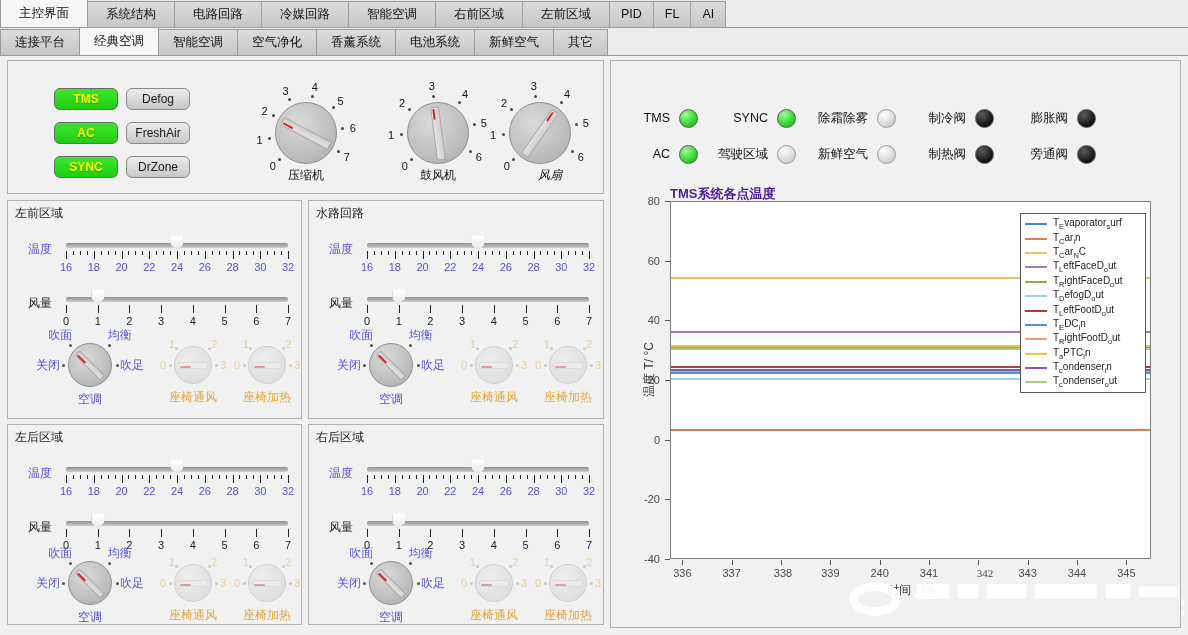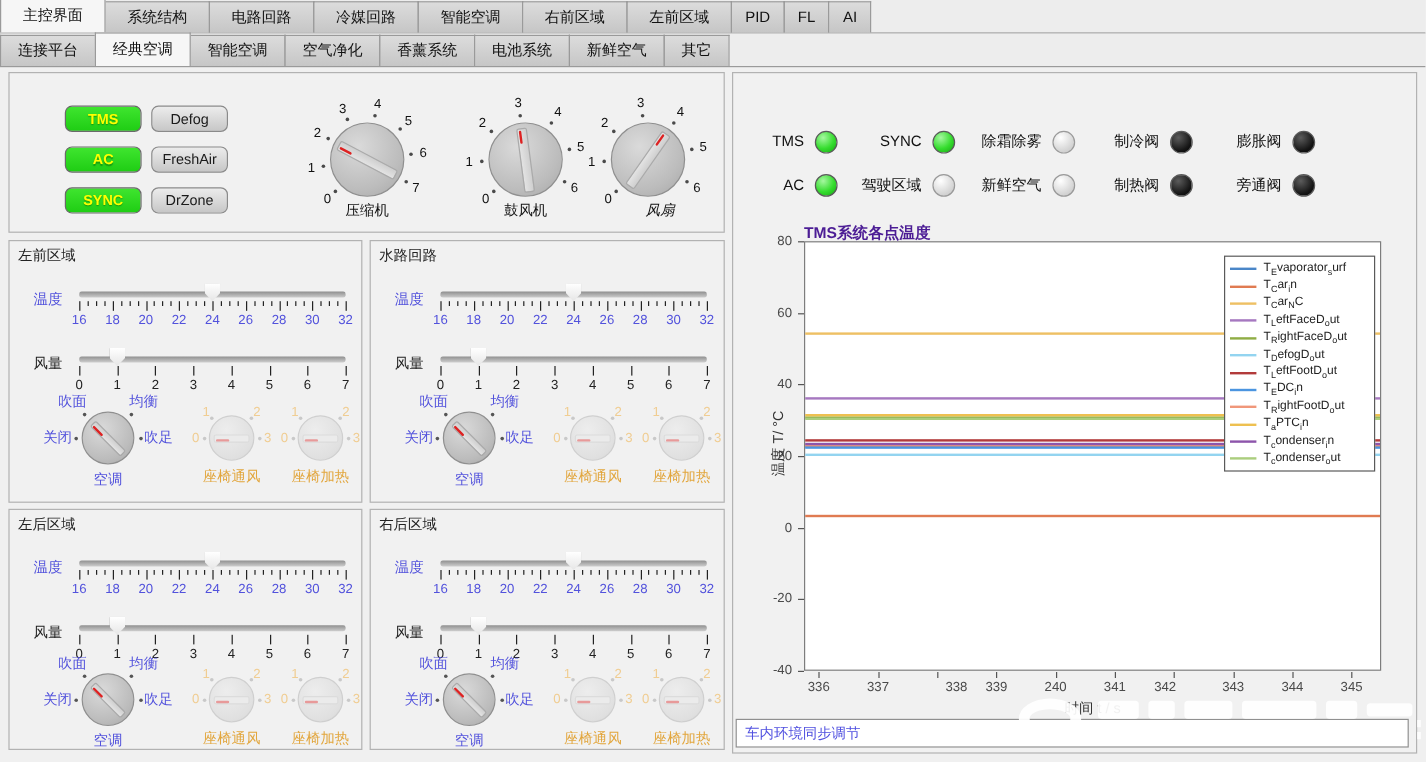--- a/index.html
+++ b/index.html
@@ -836,39 +836,38 @@
       <div class="ytick-label" style="left: 53px; top: 259.333px; text-align: right;">40</div>
       <div class="ytick-mark" style="left: 59px; top: 199.667px;"></div>
       <div class="ytick-label" style="left: 53px; top: 199.667px;">60</div>
       <div class="ytick-mark" style="left: 59px; top: 140px;"></div>
       <div class="ytick-label" style="left: 53px; top: 140px;">80</div>
       <div class="xtick-mark" style="left: 71.3333px; top: 499px;"></div>
       <div class="xtick-label" style="left: 71.3333px; top: 506px;">336</div>
       <div class="xtick-mark" style="left: 120.667px; top: 499px;"></div>
       <div class="xtick-label" style="left: 120.667px; top: 506px;">337</div>
       <div class="xtick-mark" style="left: 170px; top: 499px;"></div>
-      <div class="xtick-label" style="left: 186px; top: 506px;">338</div>
+      <div class="xtick-label" style="left: 172px; top: 506px;">338</div>
       <div class="xtick-mark" style="left: 219.333px; top: 499px;"></div>
       <div class="xtick-label" style="left: 219.333px; top: 506px;">339</div>
       <div class="xtick-mark" style="left: 268.667px; top: 499px;"></div>
       <div class="xtick-label" style="left: 268.667px; top: 506px;">240</div>
       <div class="xtick-mark" style="left: 318px; top: 499px;"></div>
       <div class="xtick-label" style="left: 318px; top: 506px;">341</div>
       <div class="xtick-mark" style="left: 367.333px; top: 499px;"></div>
-      <div class="xtick-label" style="left: 360px; top: 506px;">342</div>
+      <div class="xtick-label" style="left: 374px; top: 506px; font-family: Liberation Serif, serif;">342</div>
       <div class="xtick-mark" style="left: 416.667px; top: 499px;"></div>
       <div class="xtick-label" style="left: 416.667px; top: 506px;">343</div>
       <div class="xtick-mark" style="left: 466px; top: 499px;"></div>
       <div class="xtick-label" style="left: 466px; top: 506px;">344</div>
       <div class="xtick-mark" style="left: 515.333px; top: 499px;"></div>
       <div class="xtick-label" style="left: 515.333px; top: 506px;">345</div>
     </div>
   <div id="xlabel">时间 t / s</div>
   <div id="ylabel">温度 T/ °C</div>
-  <div id="statusbar">车内环境同步调节</div>
 </div>
 
 <div id="watermark">
   <div id="wm-ring"></div>
   <div class="wm-bar" style="left:72px;width:34px;"></div>
   <div class="wm-bar" style="left:114px;width:22px;"></div>
   <div class="wm-bar" style="left:144px;width:40px;"></div>
   <div class="wm-bar" style="left:192px;width:62px;"></div>
   <div class="wm-bar" style="left:262px;width:26px;"></div>
   <div class="wm-bar" style="left:296px;width:38px;top:4px;height:11px;"></div>

